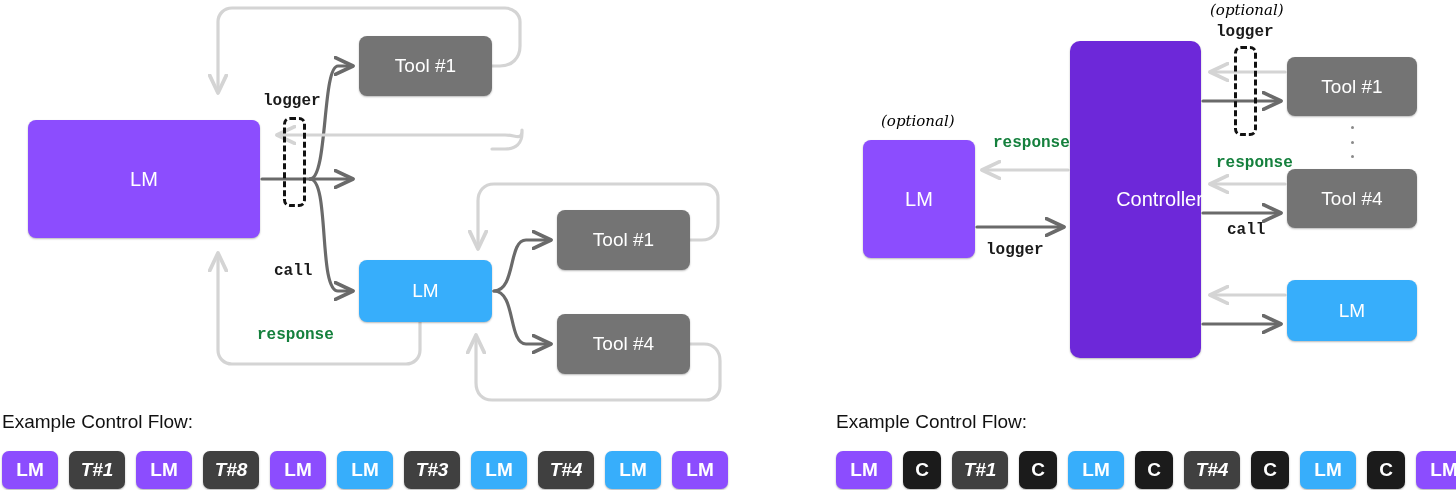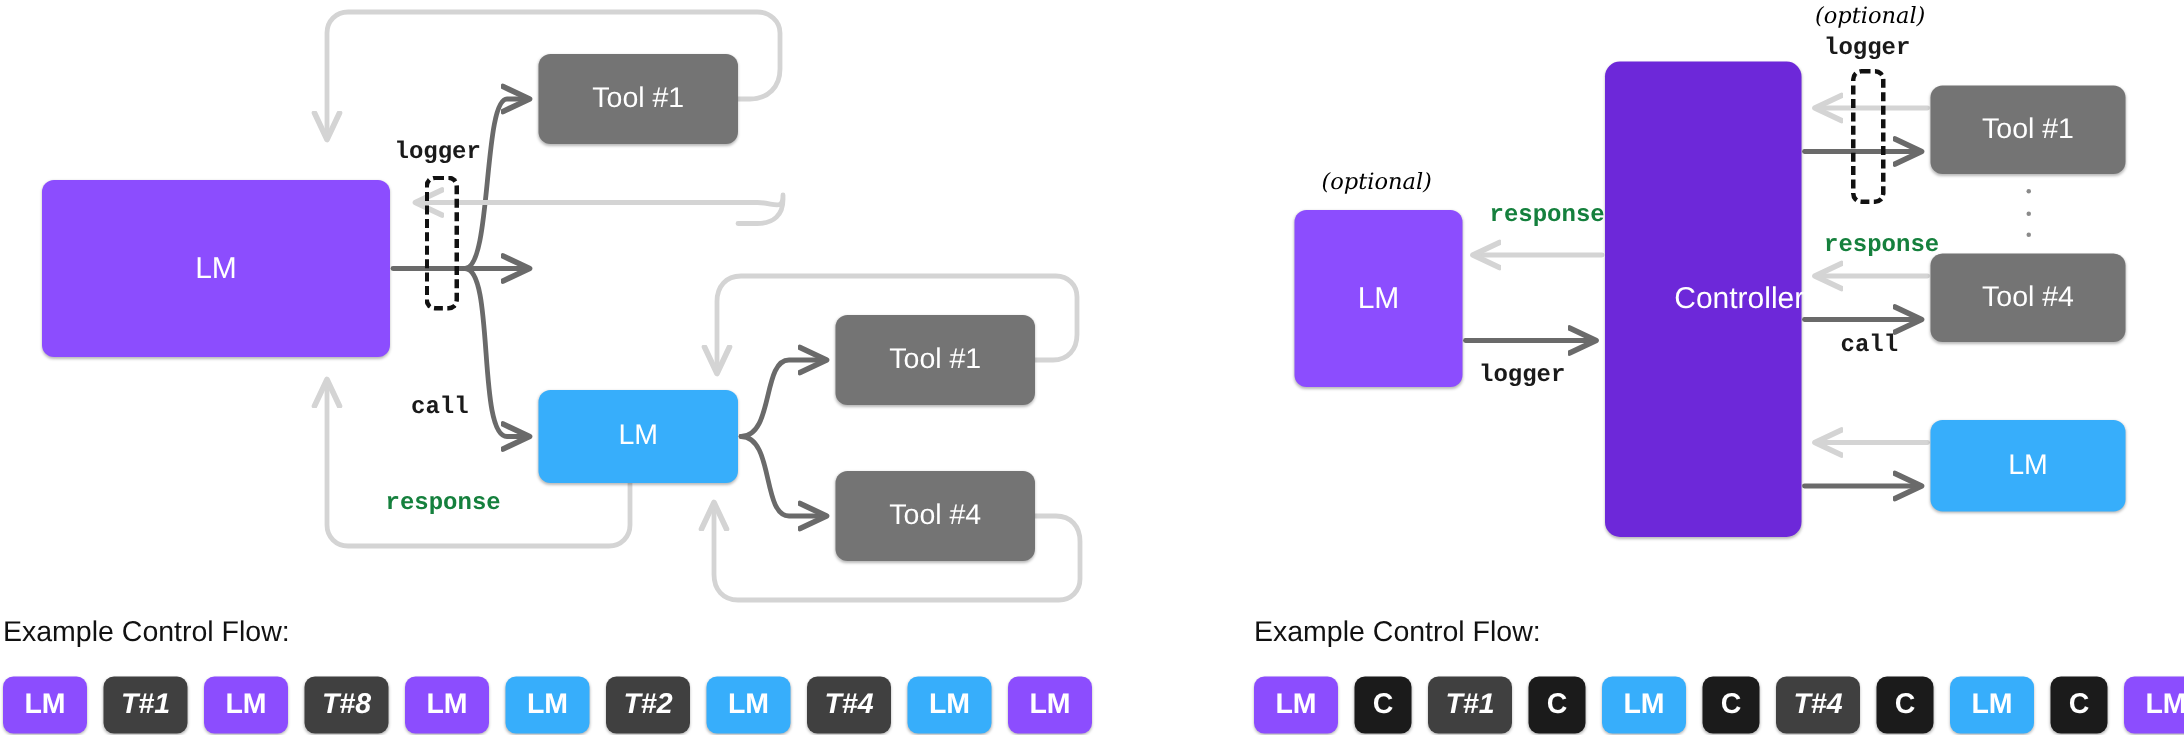--- a/index.html
+++ b/index.html
@@ -236,21 +236,21 @@
   <div class="lbl-mono dark" style="left:1227px;top:221px;">call</div>
 
   <div class="flow-title" style="left:2px;top:411px;">Example Control Flow:</div>
   <div class="chips" id="flow-left" style="left:2px;top:451px;">
       <div class="chip purple w-lm">LM</div>
       <div class="chip gray w-t">T#1</div>
       <div class="chip purple w-lm">LM</div>
       <div class="chip gray w-t">T#8</div>
       <div class="chip purple w-lm">LM</div>
       <div class="chip blue w-lm">LM</div>
-      <div class="chip gray w-t">T#2</div>
+      <div class="chip gray w-t">T#3</div>
       <div class="chip blue w-lm">LM</div>
       <div class="chip gray w-t">T#4</div>
       <div class="chip blue w-lm">LM</div>
       <div class="chip purple w-lm">LM</div>
     </div>
 
   <div class="flow-title" style="left:836px;top:411px;">Example Control Flow:</div>
   <div class="chips" id="flow-right" style="left:836px;top:451px;">
       <div class="chip purple w-lm">LM</div>
       <div class="chip black w-c">C</div>

